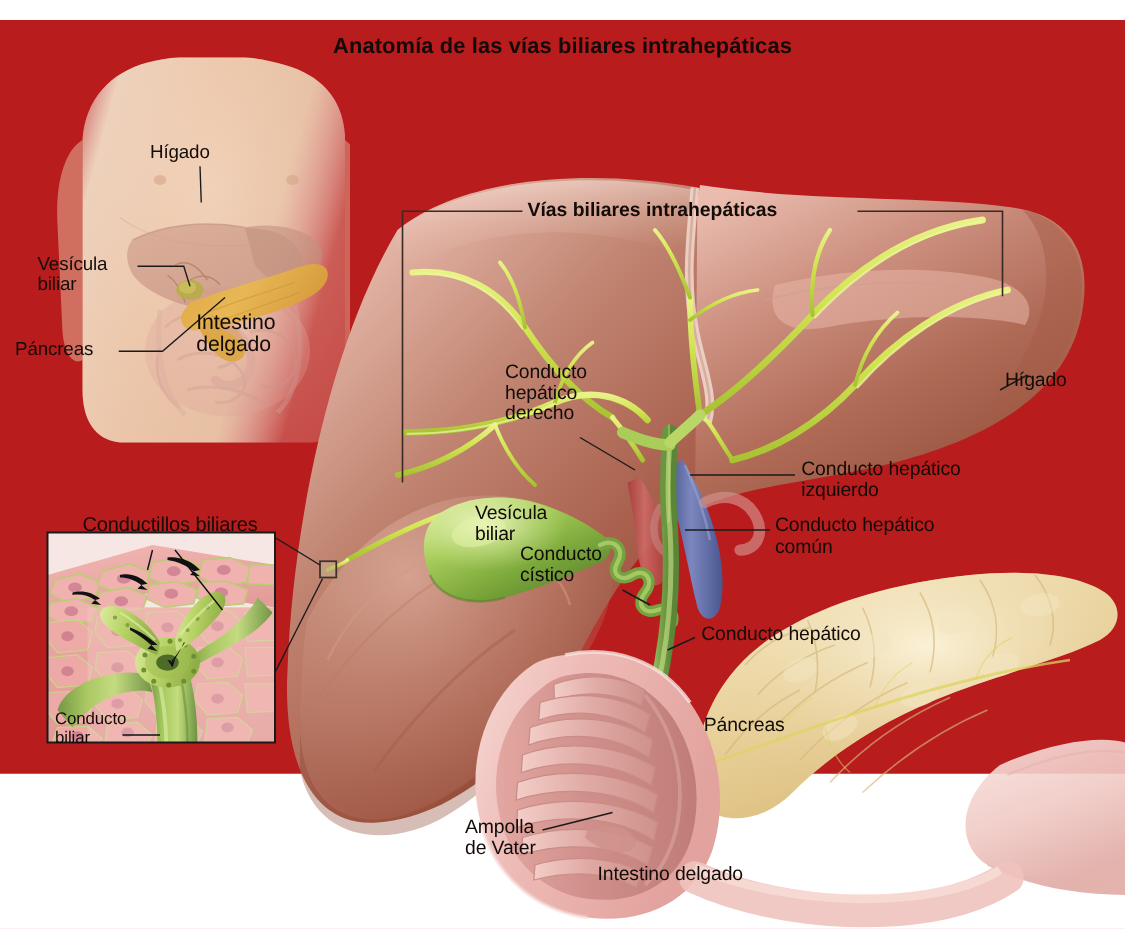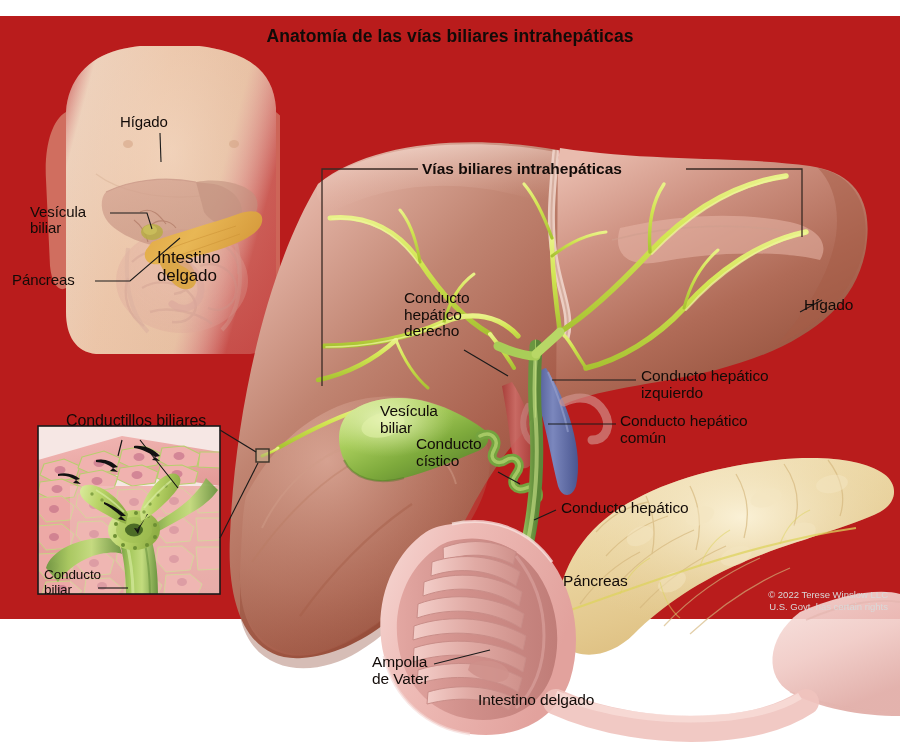--- a/index.html
+++ b/index.html
@@ -618,16 +618,14 @@
 
   <div class="lbl" style="left:561px; top:484px; font-size:15.5px;">Conducto hepático</div>
 
   <div class="lbl" style="left:563px; top:557px; font-size:15.5px;">Páncreas</div>
 
   <div class="lbl" style="left:372px; top:638px; font-size:15.5px;">Ampolla
 de Vater</div>
 
   <div class="lbl" style="left:478px; top:676px; font-size:15.5px;">Intestino delgado</div>
 
-  <div class="copyright">© 2022 Terese Winslow LLC
-U.S. Govt. has certain rights</div>
 
 </div>
 
 </body></html>

